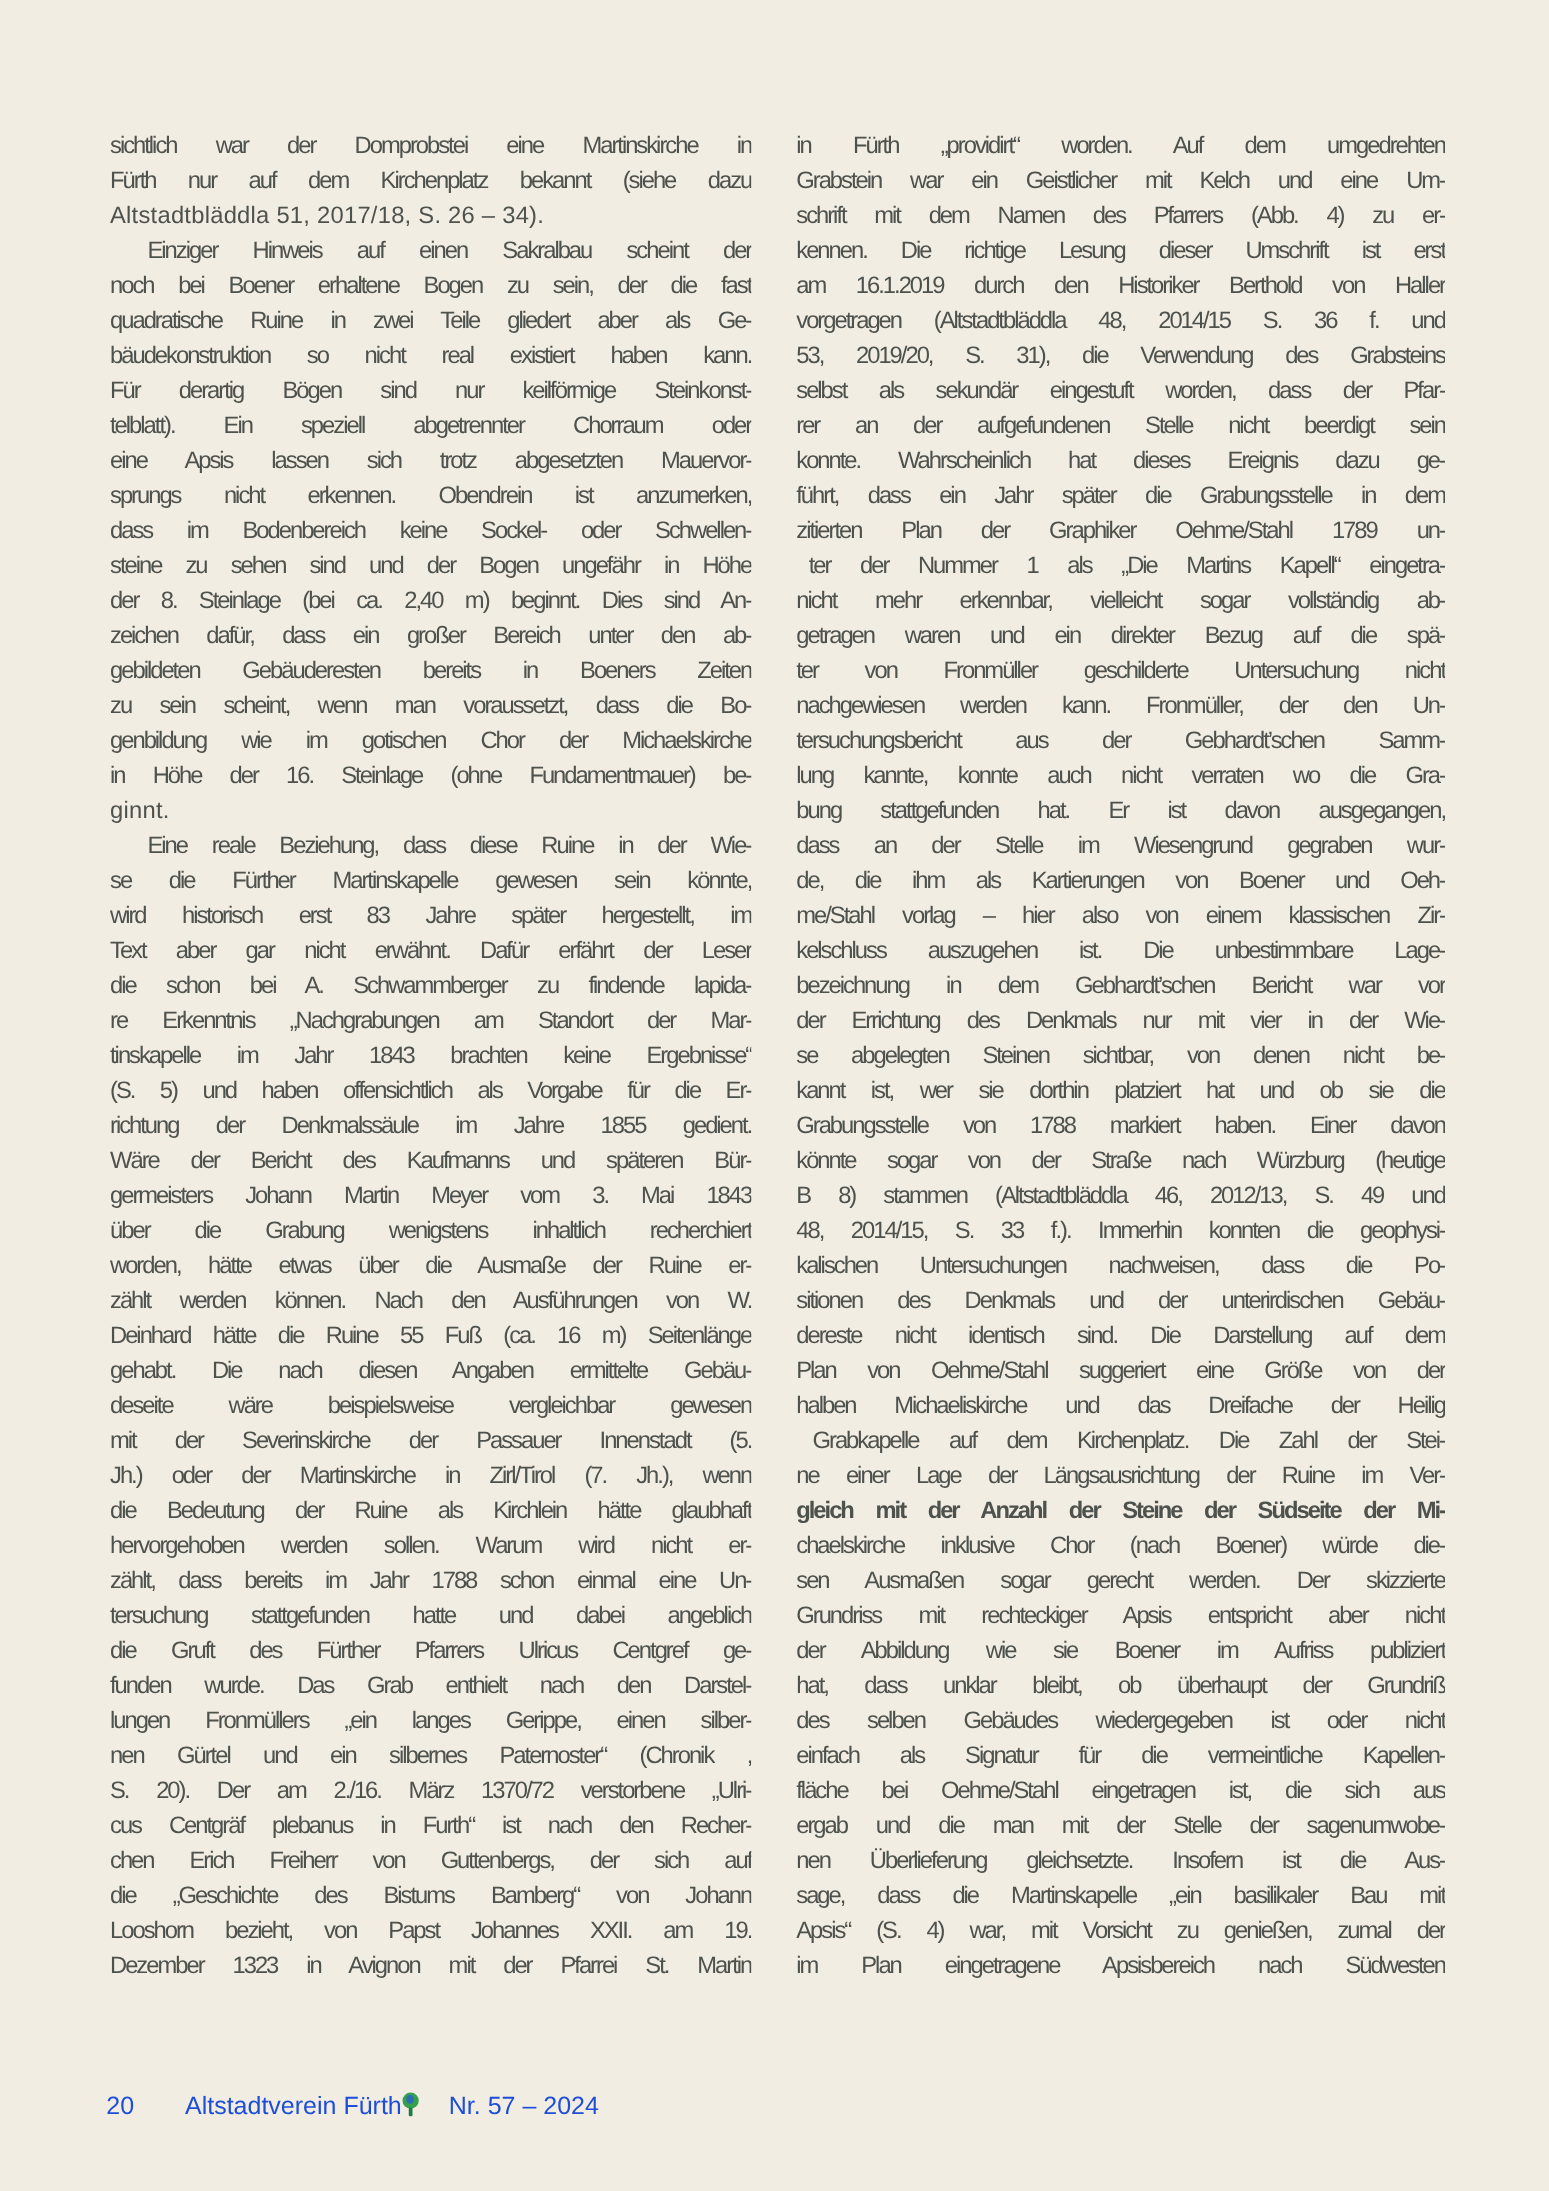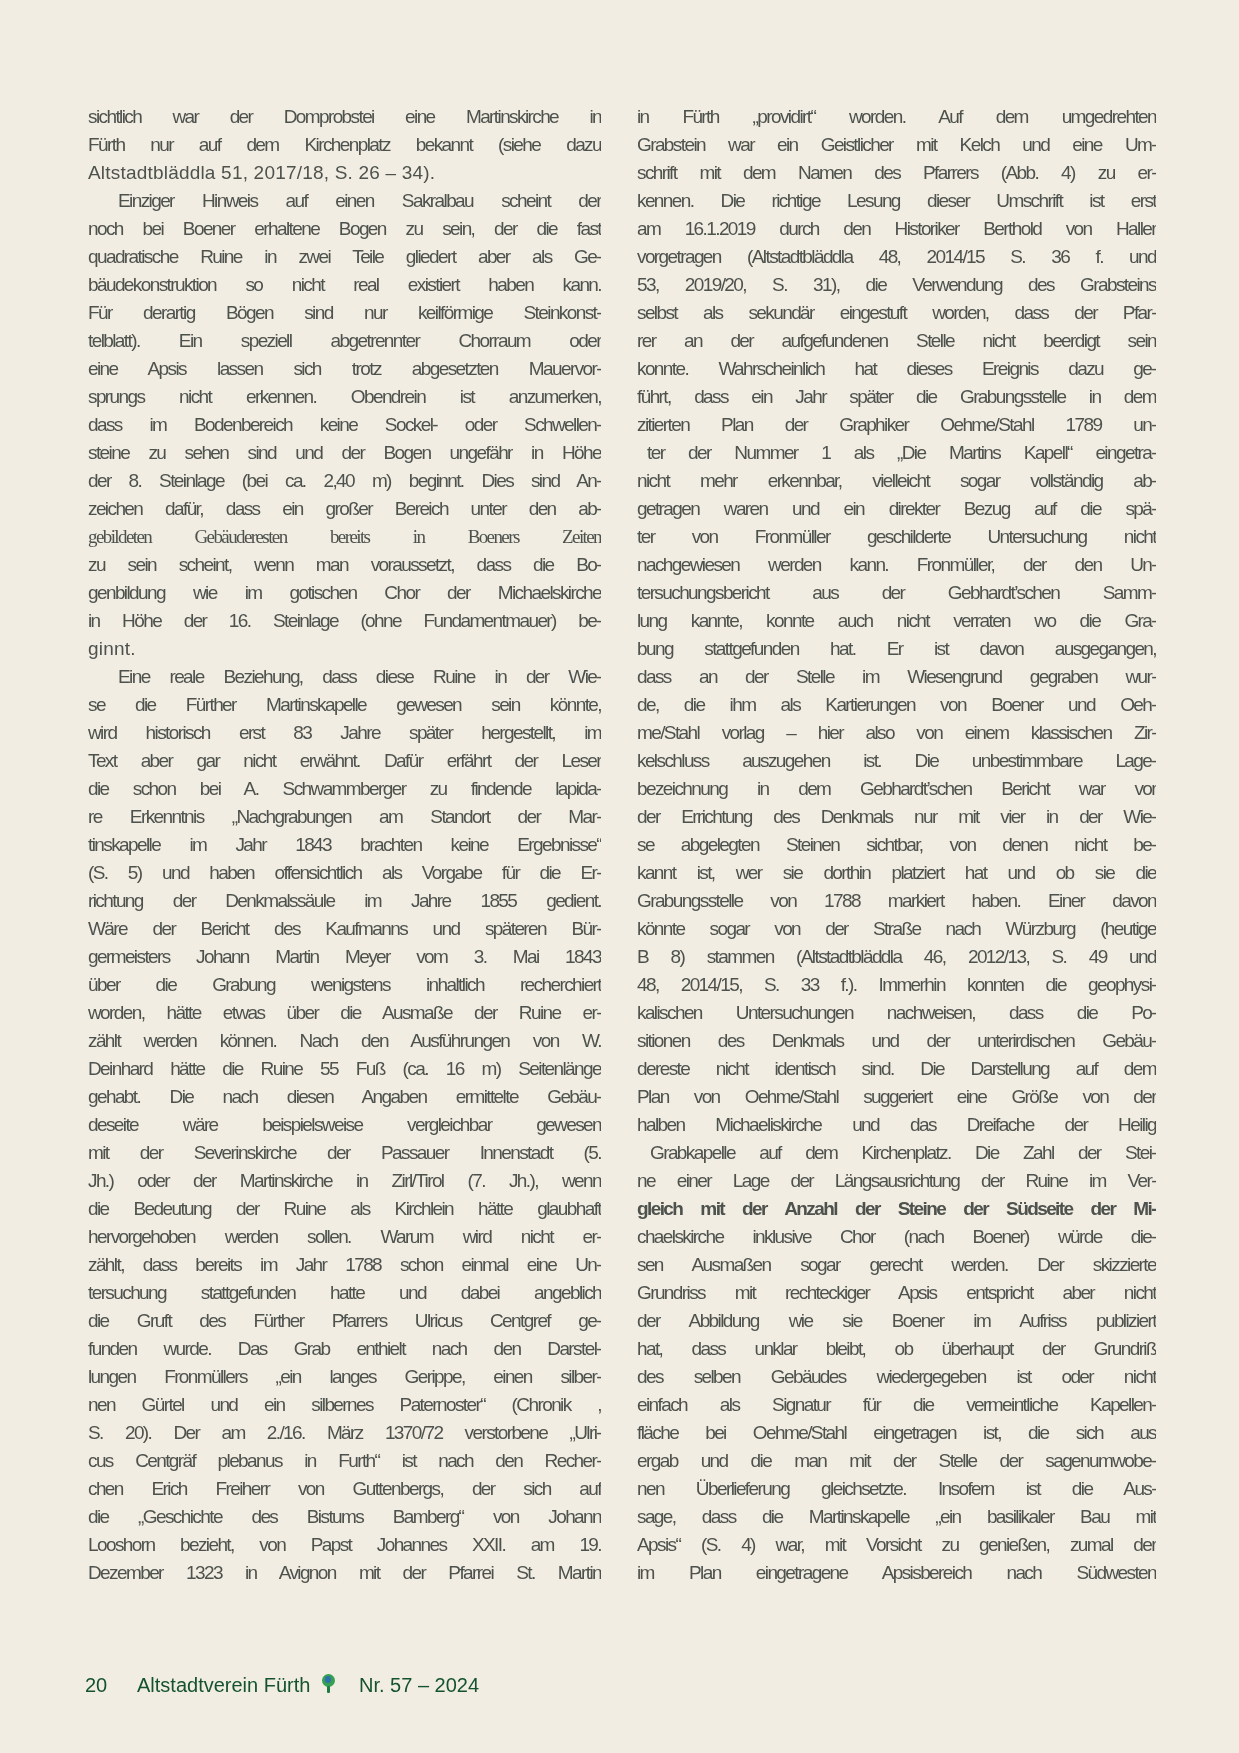--- a/index.html
+++ b/index.html
@@ -21,24 +21,24 @@
   #col-right{left:637px;width:519px;}
   .line{
     text-align:justify;
     height:28px;line-height:28px;
     overflow:hidden;
   }
   .line::after{content:"";display:inline-block;width:100%;height:0;}
   .line.flush{text-align:left;}
   .line.flush::after{content:none;}
   .line.indent{text-indent:30px;}
-  #footer{position:absolute;left:0;top:1670px;width:100%;height:34px;font-size:20px;color:#14532d;}
+  #footer{position:absolute;left:0;top:1670px;width:100%;height:34px;font-size:20px;color:#1d4ed8;}
   #footer span.ftxt{position:absolute;top:0;line-height:30px;white-space:nowrap;}
   .f-pg{left:85px;}
-  .f-pub{left:137px;}
+  .f-pub{left:148px;}
   .f-iss{left:359px;}
   .tree{position:absolute;left:321px;top:3px;width:16px;height:24px;}
   .tree .canopy{
     position:absolute;left:1px;top:1px;width:13px;height:13px;border-radius:50%;
     background:#35a050;
   }
   .tree .dot{
     position:absolute;left:4px;top:3px;width:6px;height:7px;border-radius:50%;
     background:#2d6fae;
   }
@@ -61,21 +61,21 @@
       <div class="line" style="letter-spacing: -1.6px;">quadratische Ruine in zwei Teile gliedert aber als Ge-</div>
       <div class="line" style="letter-spacing: -1.6px;">bäudekonstruktion so nicht real existiert haben kann.</div>
       <div class="line" style="letter-spacing: -1.6px;">Für derartig Bögen sind nur keilförmige Steinkonst-</div>
       <div class="line" style="letter-spacing: -1.6px;">telblatt). Ein speziell abgetrennter Chorraum oder</div>
       <div class="line" style="letter-spacing: -1.6px;">eine Apsis lassen sich trotz abgesetzten Mauervor-</div>
       <div class="line" style="letter-spacing: -1.6px;">sprungs nicht erkennen. Obendrein ist anzumerken,</div>
       <div class="line" style="letter-spacing: -1.6px;">dass im Bodenbereich keine Sockel- oder Schwellen-</div>
       <div class="line" style="letter-spacing: -1.6px;">steine zu sehen sind und der Bogen ungefähr in Höhe</div>
       <div class="line" style="letter-spacing: -1.6px;">der 8. Steinlage (bei ca. 2,40 m) beginnt. Dies sind An-</div>
       <div class="line" style="letter-spacing: -1.6px;">zeichen dafür, dass ein großer Bereich unter den ab-</div>
-      <div class="line" style="letter-spacing: -1.6px; font-family: Liberation Serif, serif;">gebildeten Gebäuderesten bereits in Boeners Zeiten</div>
+      <div class="line" style="letter-spacing: -1.6px;">gebildeten Gebäuderesten bereits in Boeners Zeiten</div>
       <div class="line" style="letter-spacing: -1.6px;">zu sein scheint, wenn man voraussetzt, dass die Bo-</div>
       <div class="line" style="letter-spacing: -1.6px;">genbildung wie im gotischen Chor der Michaelskirche</div>
       <div class="line" style="letter-spacing: -1.6px;">in Höhe der 16. Steinlage (ohne Fundamentmauer) be-</div>
       <div class="line flush" style="">ginnt.</div>
       <div class="line indent" style="letter-spacing: -1.6px;">Eine reale Beziehung, dass diese Ruine in der Wie-</div>
       <div class="line" style="letter-spacing: -1.6px;">se die Fürther Martinskapelle gewesen sein könnte,</div>
       <div class="line" style="letter-spacing: -1.6px;">wird historisch erst 83 Jahre später hergestellt, im</div>
       <div class="line" style="letter-spacing: -1.6px;">Text aber gar nicht erwähnt. Dafür erfährt der Leser</div>
       <div class="line" style="letter-spacing: -1.6px;">die schon bei A. Schwammberger zu findende lapida-</div>
       <div class="line" style="letter-spacing: -1.6px;">re Erkenntnis „Nachgrabungen am Standort der Mar-</div>

